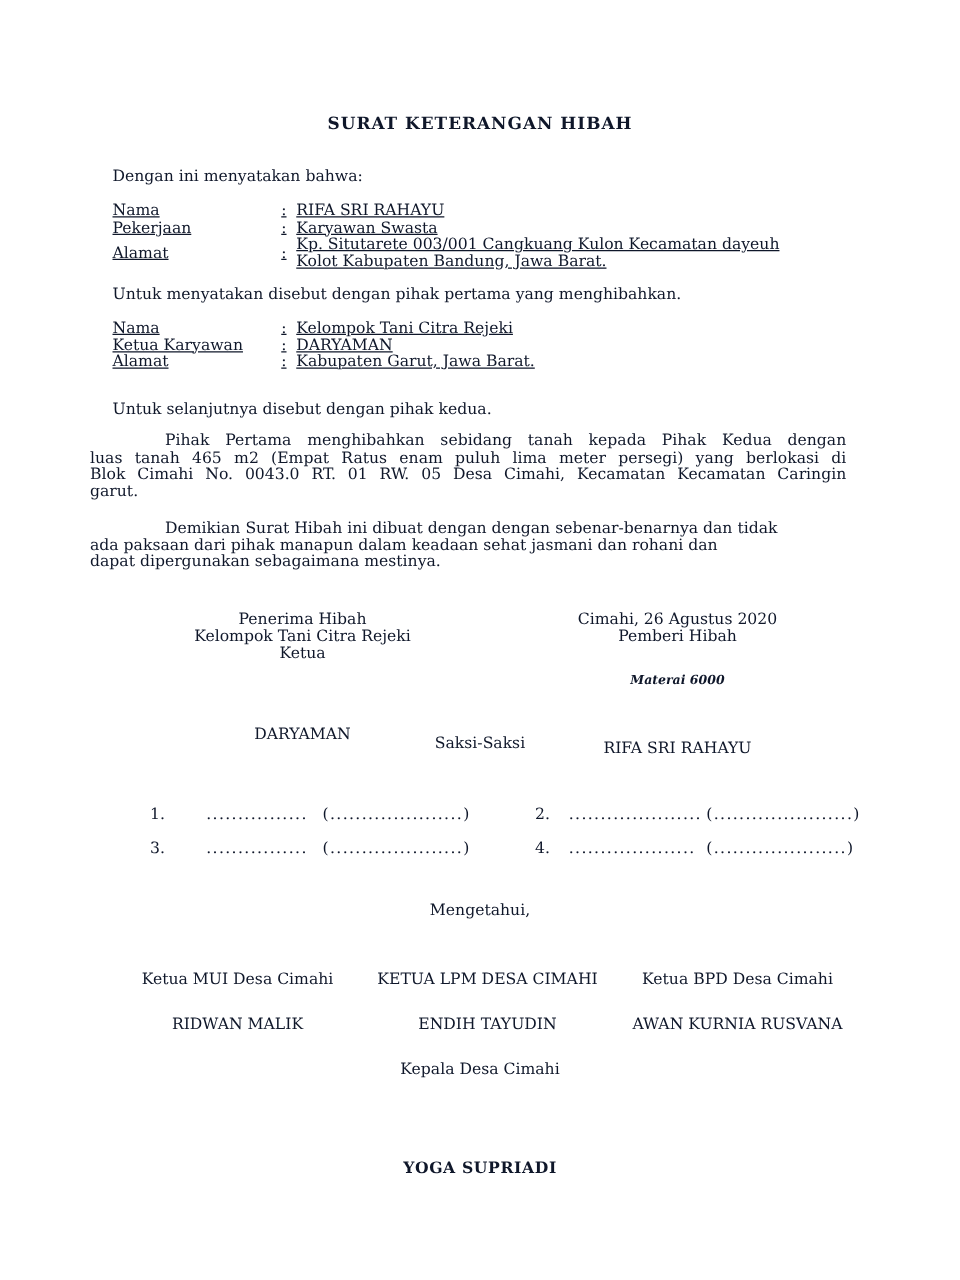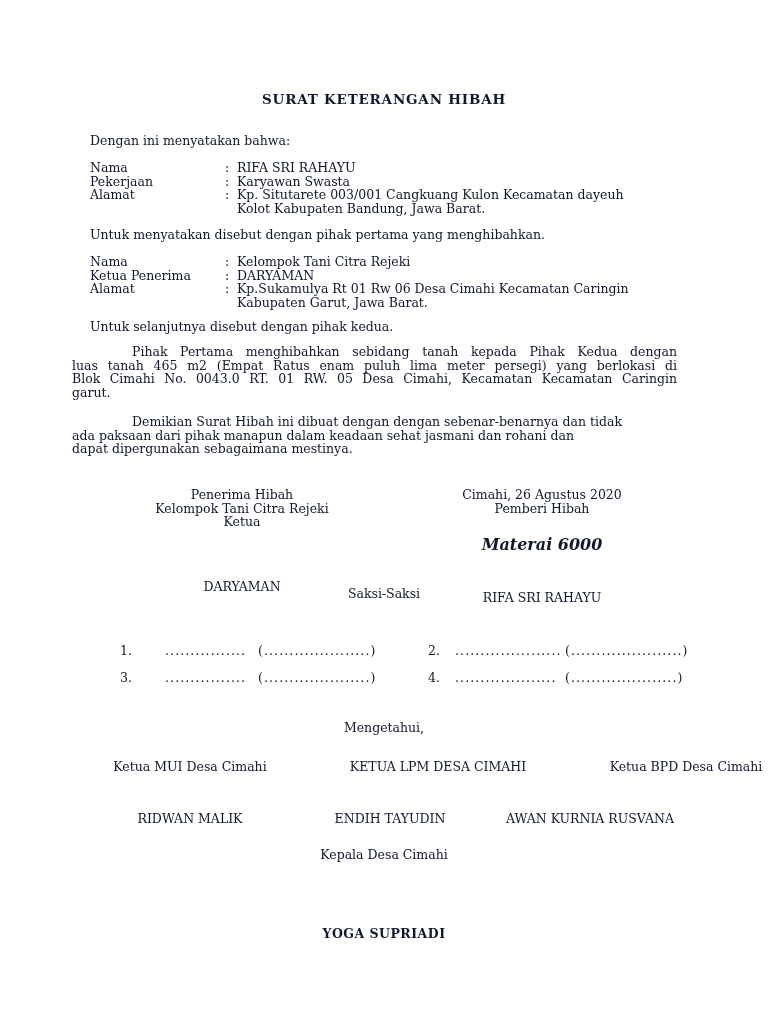--- a/index.html
+++ b/index.html
@@ -8,53 +8,53 @@
     font-family:"DejaVu Serif",serif;font-size:12.5px;line-height:13.5px;color:#0f172a;margin-top:24px;
     -webkit-font-smoothing:antialiased;
   }
   .abs{position:absolute;}
   .ctr{left:0;right:0;text-align:center;}
   .title{top:69px;font-weight:bold;font-size:13.5px;letter-spacing:0.8px;}
   .intro{top:110px;left:90px;}
   .dtable{left:90px;width:586px;}
   .t1{top:137px;}
   .t2{top:231px;}
-  .drow{display:flex;align-items:flex-start;}
+  .drow{display:flex;align-items:center;text-decoration:underline;}
   .dlbl{width:135px;flex:none;}
   .dcol{width:12px;flex:none;}
   .dval{flex:1;}
   .note1{top:204px;left:90px;}
   .note2{top:296px;left:90px;}
   .para{left:72px;width:605px;}
   .pa1{top:321px;}
   .pa2{top:391px;}
   .ind{text-indent:60px;}
   .jl{text-align:justify;text-align-last:justify;}
   .sigcol{width:220px;text-align:center;}
   .sigL{left:132px;}
   .sigR{left:432px;}
   .sighead{top:464px;}
-  .stamp{top:514px;font-size:16px;font-style:italic;font-weight:bold;}
+  .stamp{top:514px;font-size:10px;font-style:italic;font-weight:bold;}
   .nameL{top:556px;}
   .nameR{top:567px;}
   .saksi{top:563px;}
   .wrow{left:0;width:768px;height:14px;}
   .wr1{top:620px;}
   .wr2{top:647px;}
   .wrow span{position:absolute;white-space:nowrap;}
   .dots{letter-spacing:1.1px;}
   .w-n1{left:120px;}
   .w-d1{left:165px;}
   .w-p1{left:258px;}
   .w-n2{left:428px;}
   .w-d2{left:455px;}
   .w-p2{left:565px;}
   .meng{top:697px;}
   .ackrow{left:90px;width:600px;display:flex;}
-  .ackroles{top:736px;gap:48px;}
+  .ackroles{top:752px;}
   .acknames{top:788px;}
   .ackcol{width:200px;flex:none;text-align:center;}
   .kepala{top:824px;}
   .yoga{top:903px;font-weight:bold;letter-spacing:0.5px;}
 </style>
 </head>
 <body>
 
 <div class="page">
 
@@ -85,29 +85,28 @@
 
   <div class="abs note1">Untuk menyatakan disebut dengan pihak pertama yang menghibahkan.</div>
 
   <div class="abs dtable t2">
     <div class="drow">
       <span class="dlbl">Nama</span>
       <span class="dcol">:</span>
       <span class="dval">Kelompok Tani Citra Rejeki</span>
     </div>
     <div class="drow">
-      <span class="dlbl">Ketua Penerima</span>
+      <span class="dlbl">Ketua Karyawan</span>
       <span class="dcol">:</span>
       <span class="dval">DARYAMAN</span>
     </div>
     <div class="drow">
       <span class="dlbl">Alamat</span>
       <span class="dcol">:</span>
       <span class="dval">
-        <div>Kp.Sukamulya Rt 01 Rw 06 Desa Cimahi Kecamatan Caringin</div>
         <div>Kabupaten Garut, Jawa Barat.</div>
       </span>
     </div>
   </div>
 
   <div class="abs note2">Untuk selanjutnya disebut dengan pihak kedua.</div>
 
   <div class="abs para pa1">
     <div class="jl ind">Pihak Pertama menghibahkan sebidang tanah kepada Pihak Kedua dengan</div>
     <div class="jl">luas tanah  465 m2 (Empat Ratus enam puluh lima meter persegi) yang berlokasi di</div>

